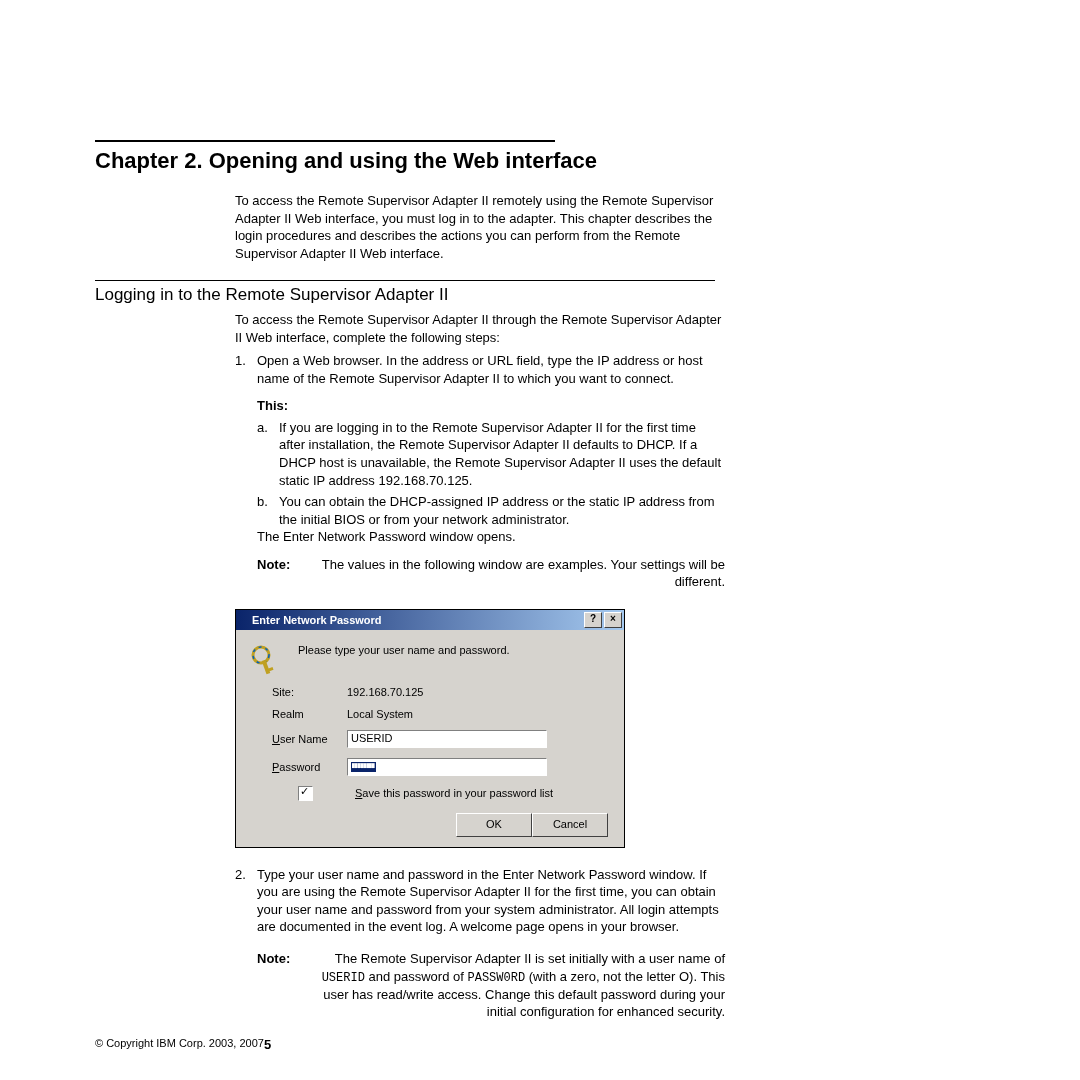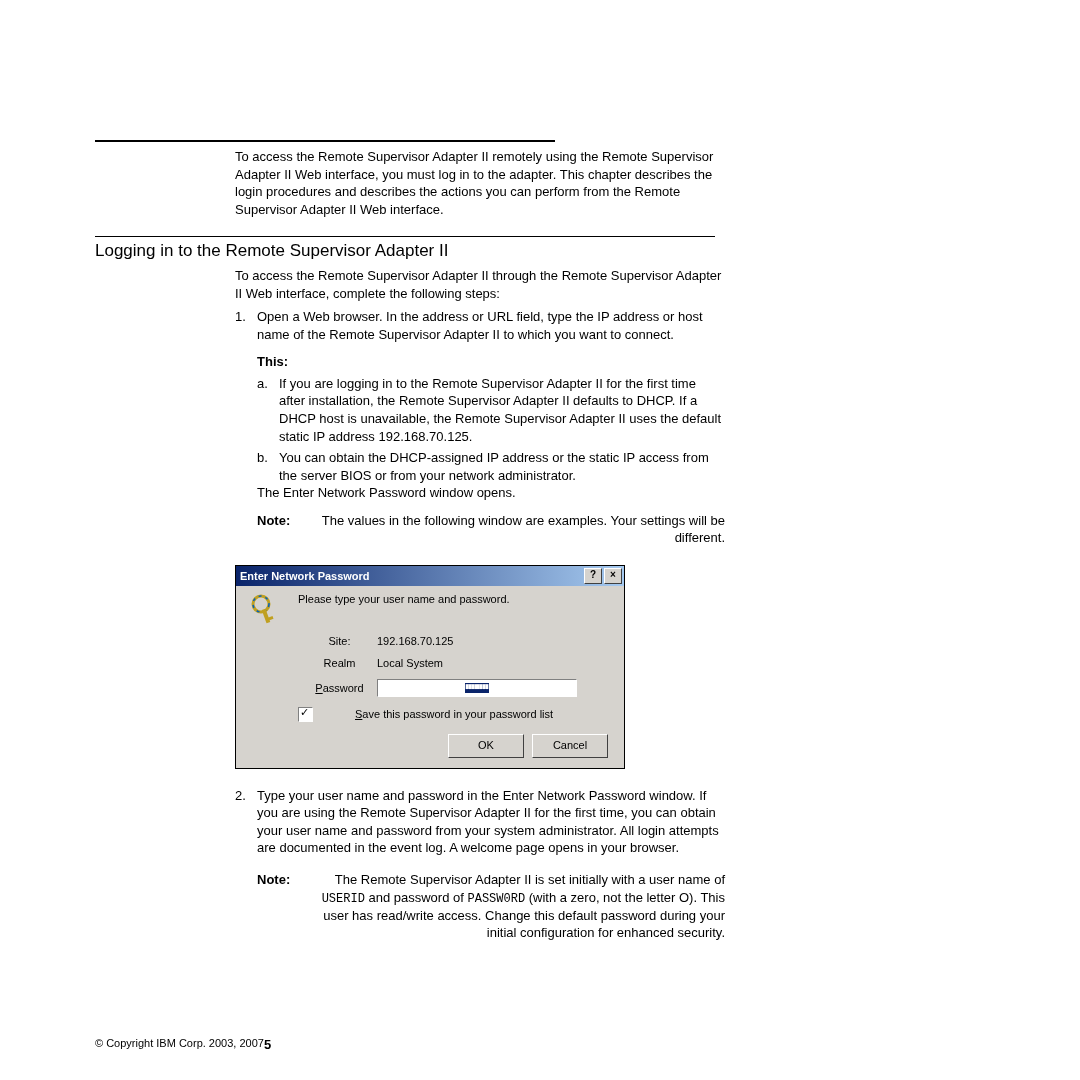--- a/index.html
+++ b/index.html
@@ -100,21 +100,21 @@
     background: #d6d3ce;
     font-family: Tahoma, Arial, sans-serif;
     font-size: 11px;
   }
   .titlebar {
     background: linear-gradient(to right, #0a246a, #a6caf0);
     color: #fff;
     height: 20px;
     display: flex;
     align-items: center;
-    padding: 0 2px 0 4px;
+    padding: 0 2px 0 16px;
     font-weight: bold;
     font-size: 11px;
   }
   .title-text {
     flex: 1;
   }
   .title-btn {
     width: 16px;
     height: 14px;
     background: #d6d3ce;
@@ -124,36 +124,35 @@
     border-bottom: 1px solid #404040;
     color: #000;
     font-size: 10px;
     line-height: 12px;
     text-align: center;
     margin-left: 2px;
     font-weight: bold;
     font-family: Arial;
   }
   .dlg-body {
-    padding: 7px 14px 10px 14px;
+    padding: 14px 14px 10px 14px;
   }
   .dlg-row-top {
     display: flex;
     align-items: flex-start;
     margin-bottom: 10px;
   }
   .key-icon {
     width: 32px;
     height: 32px;
     margin-right: 16px;
     flex-shrink: 0;
   }
   .dlg-fields {
-    margin-left: 52px;
-    text-align: center;
+    margin-left: 22px;
   }
   .dlg-row {
     display: flex;
     align-items: center;
     margin-bottom: 10px;
   }
   .dlg-label {
     width: 75px;
     color: #000;
   }
@@ -212,21 +211,20 @@
     content: "✓";
     position: absolute;
     top: -2px;
     left: 1px;
     font-size: 11px;
     color: #000;
   }
   .btn-row {
     display: flex;
     justify-content: flex-end;
-    gap: 8px;
     padding-right: 2px;
   }
   .win-btn {
     width: 74px;
     height: 22px;
     background: #d6d3ce;
     border-top: 1px solid #fff;
     border-left: 1px solid #fff;
     border-right: 1px solid #404040;
     border-bottom: 1px solid #404040;
@@ -252,20 +250,21 @@
     font-size: 13px;
     margin-right: 90px;
   }
 </style>
 </head>
 <body>
 
 <div class="page">
 
   <div class="rule"></div>
+  <h1 class="chapter-title">Chapter 2. Opening and using the Web interface</h1>
 
   <div class="body-text">
     <p>To access the Remote Supervisor Adapter II remotely using the Remote Supervisor Adapter II Web interface, you must log in to the adapter. This chapter describes the login procedures and describes the actions you can perform from the Remote Supervisor Adapter II Web interface.</p>
   </div>
 
   <div class="rule-full"></div>
   <h2 class="section-title">Logging in to the Remote Supervisor Adapter II</h2>
 
   <div class="body-text">
     <p>To access the Remote Supervisor Adapter II through the Remote Supervisor Adapter II Web interface, complete the following steps:</p>
@@ -277,21 +276,21 @@
 
         <div class="notes-heading">This:</div>
 
         <div class="sub-item">
           <div class="sub-letter">a.</div>
           <div>If you are logging in to the Remote Supervisor Adapter II for the first time after installation, the Remote Supervisor Adapter II defaults to DHCP. If a DHCP host is unavailable, the Remote Supervisor Adapter II uses the default static IP address 192.168.70.125.</div>
         </div>
 
         <div class="sub-item">
           <div class="sub-letter">b.</div>
-          <div>You can obtain the DHCP-assigned IP address or the static IP access from the server BIOS or from your network administrator.</div>
+          <div>You can obtain the DHCP-assigned IP address or the static IP address from the initial BIOS or from your network administrator.</div>
         </div>
 
         <p style="">The Enter Network Password window opens.</p>
 
         <div class="note-line">
           <div class="note-label">Note:</div>
           <div class="note-body">The values in the following window are examples. Your settings will be different.</div>
         </div>
       </div>
     </div>
@@ -317,20 +316,24 @@
         <div class="dlg-fields">
           <div class="dlg-row">
             <span class="dlg-label">Site:</span>
             <span class="dlg-value">192.168.70.125</span>
           </div>
           <div class="dlg-row">
             <span class="dlg-label">Realm</span>
             <span class="dlg-value">Local System</span>
           </div>
           <div class="dlg-row">
+            <span class="dlg-label underline-first">User Name</span>
+            <span class="dlg-input">USERID</span>
+          </div>
+          <div class="dlg-row">
             <span class="dlg-label underline-first">Password</span>
             <span class="dlg-input pwd"><span class="pwd-masked">████████</span></span>
           </div>
         </div>
         <div class="checkbox-row">
           <span class="checkbox"></span>
           <span class="underline-first">Save this password in your password list</span>
         </div>
         <div class="btn-row">
           <span class="win-btn">OK</span>

